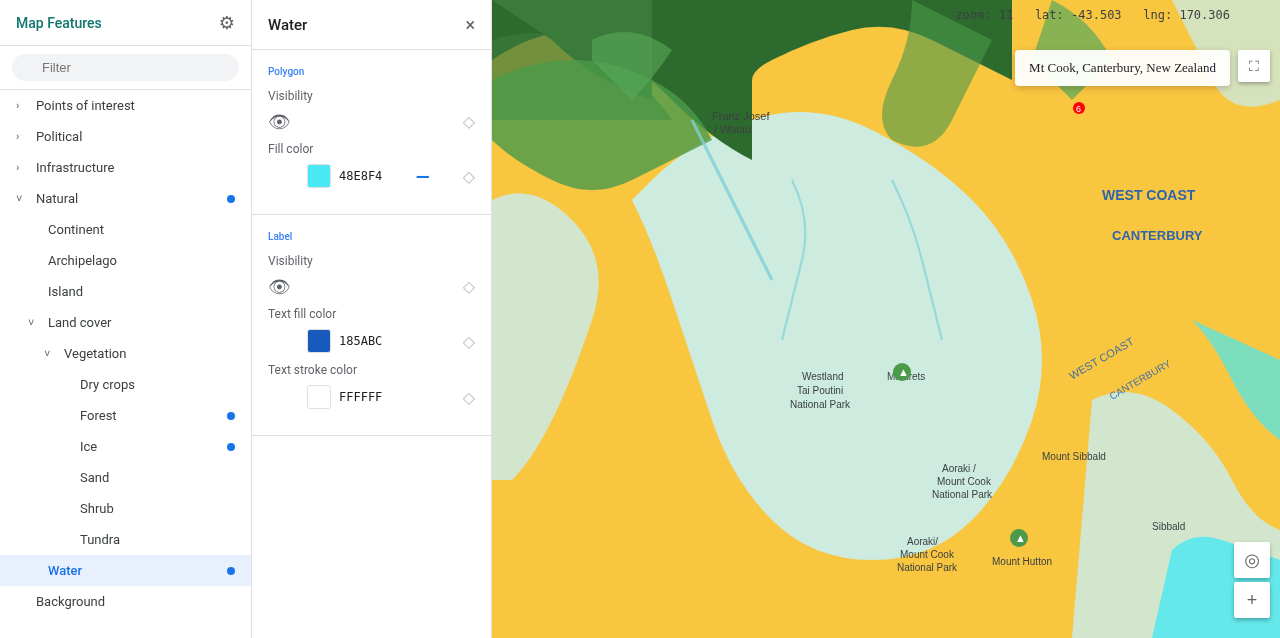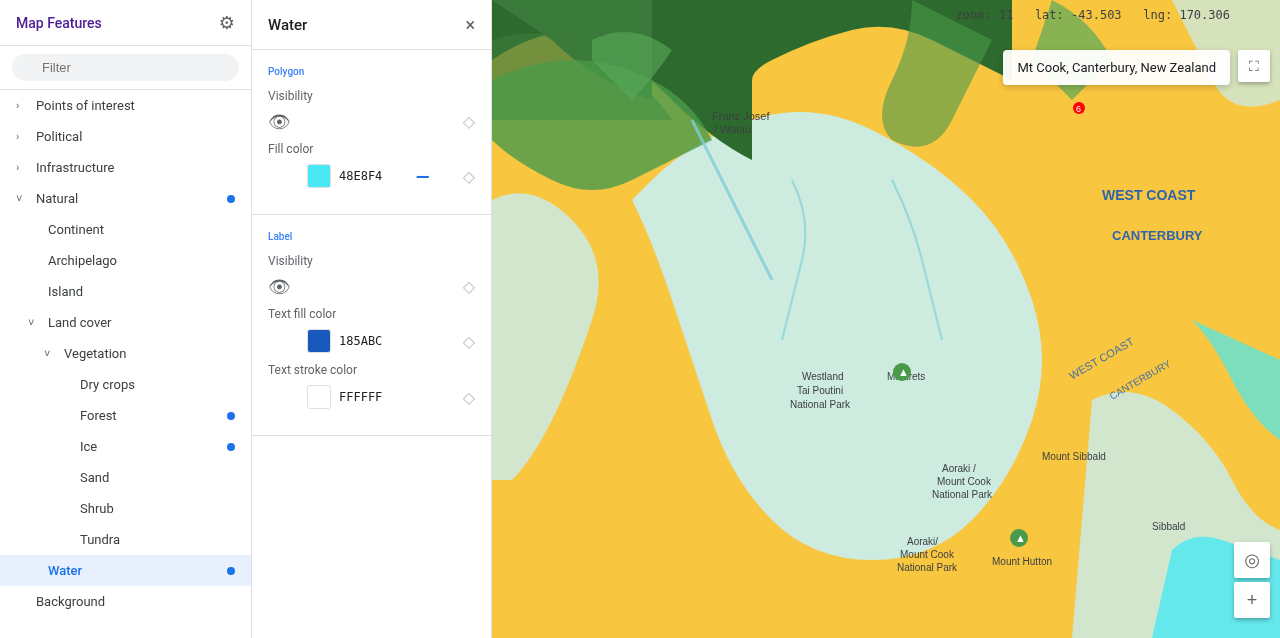--- a/index.html
+++ b/index.html
@@ -19,21 +19,21 @@
     .sidebar-header {
       display: flex;
       align-items: center;
       justify-content: space-between;
       padding: 12px 16px;
       border-bottom: 1px solid #e0e0e0;
     }
     .sidebar-title {
       font-size: 14px;
       font-weight: 500;
-      color: #4c1d95;
+      color: #0f766e;
     }
     .sidebar-gear {
       color: #5f6368;
       cursor: pointer;
       font-size: 18px;
     }
     .filter-bar {
       padding: 8px 12px;
       border-bottom: 1px solid #e0e0e0;
     }
@@ -196,20 +196,21 @@
       height: 100%;
     }
     .map-info-box {
       background: rgba(255,255,255,0.95);
       border-radius: 4px;
       padding: 10px 14px;
       font-size: 13px;
       color: #202124;
       box-shadow: 0 2px 6px rgba(0,0,0,0.2);
       pointer-events: none;
+      font-family: Liberation Serif, serif;
     }
     .map-fullscreen-btn {
       position: absolute;
       top: 10px;
       right: 10px;
       width: 32px;
       height: 32px;
       background: #fff;
       border: none;
       border-radius: 2px;

